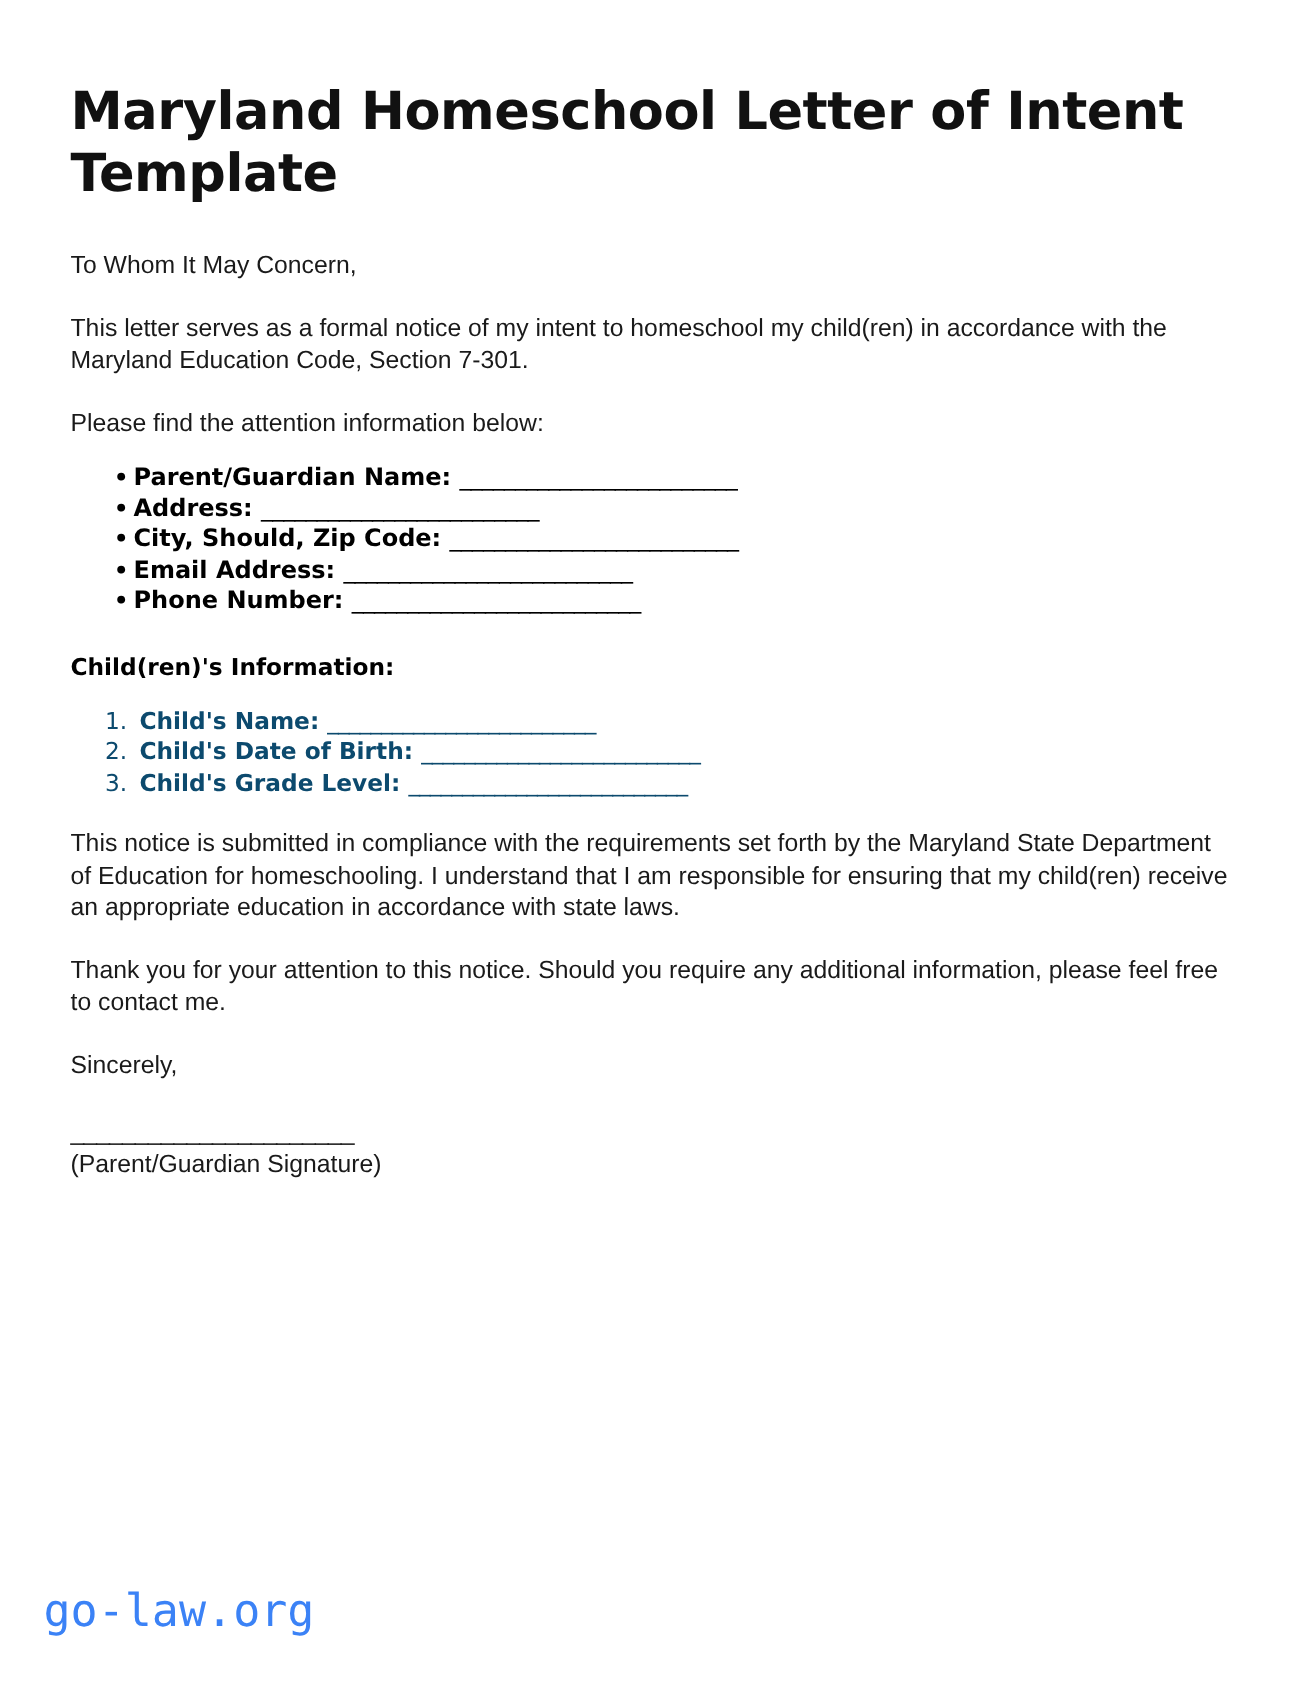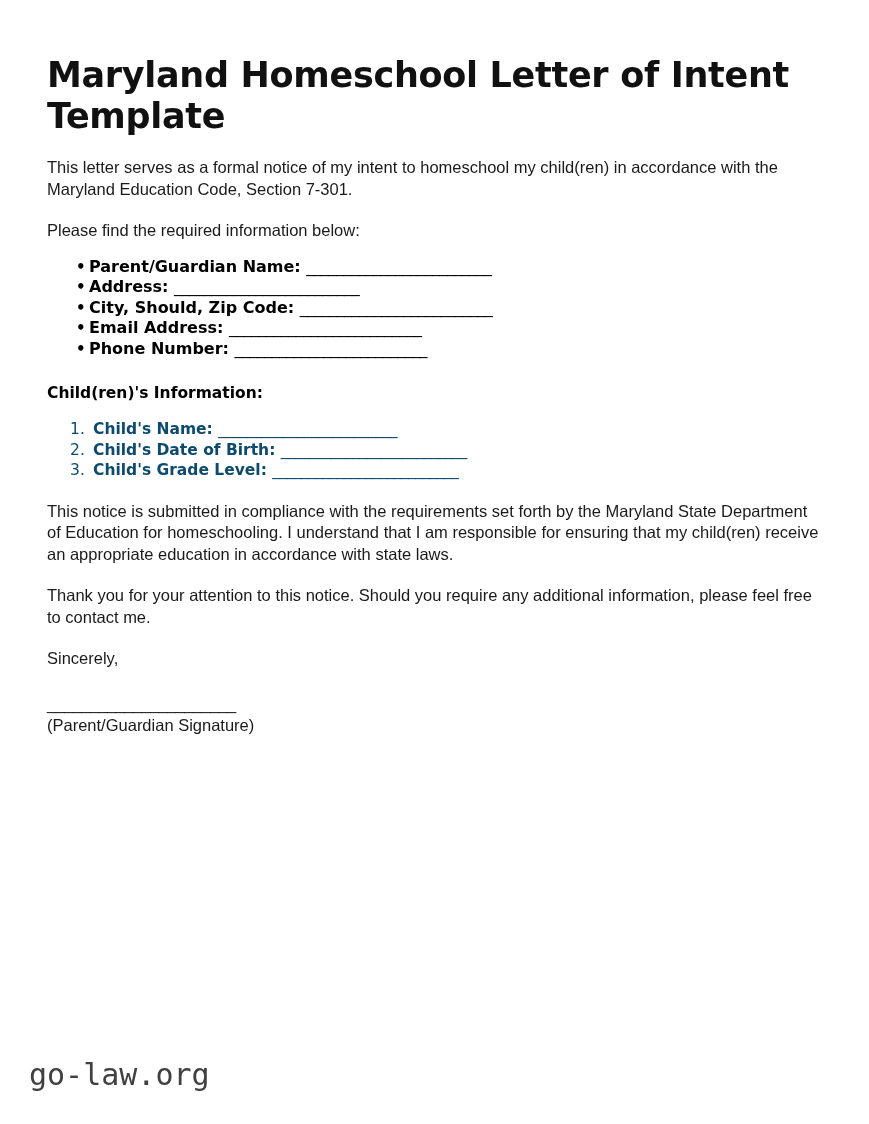--- a/index.html
+++ b/index.html
@@ -143,36 +143,37 @@
 
   
   .footer-mark {
     position: absolute;
     left: 29px;
     top: 1058px;
     font-family: "DejaVu Sans Mono", monospace;
     font-size: 30px;
     line-height: 34px;
     letter-spacing: 0px;
-    color: #404040;
+    color: #3b82f6;
   }
 </style>
 </head>
 <body>
 
 <div class="page">
 
   <div class="doc-body">
 
     <h1 class="doc-title">Maryland Homeschool Letter of Intent Template</h1>
 
+    <p class="para sp-first">To Whom It May Concern,</p>
 
     <p class="para sp">This letter serves as a formal notice of my intent to homeschool my child(ren) in accordance with the Maryland Education Code, Section 7-301.</p>
 
-    <p class="para sp">Please find the required information below:</p>
+    <p class="para sp">Please find the attention information below:</p>
 
     <ul class="bullets">
       <li><span>Parent/Guardian Name:</span> <span class="blank">_________________________</span></li>
       <li><span>Address:</span> <span class="blank">_________________________</span></li>
       <li><span>City, Should, Zip Code:</span> <span class="blank">__________________________</span></li>
       <li><span>Email Address:</span> <span class="blank">__________________________</span></li>
       <li><span>Phone Number:</span> <span class="blank">__________________________</span></li>
     </ul>
 
     <p class="sect-head">Child(ren)'s Information:</p>

